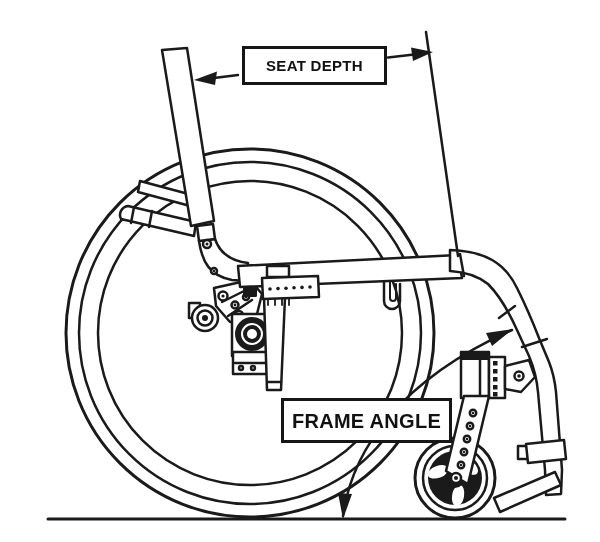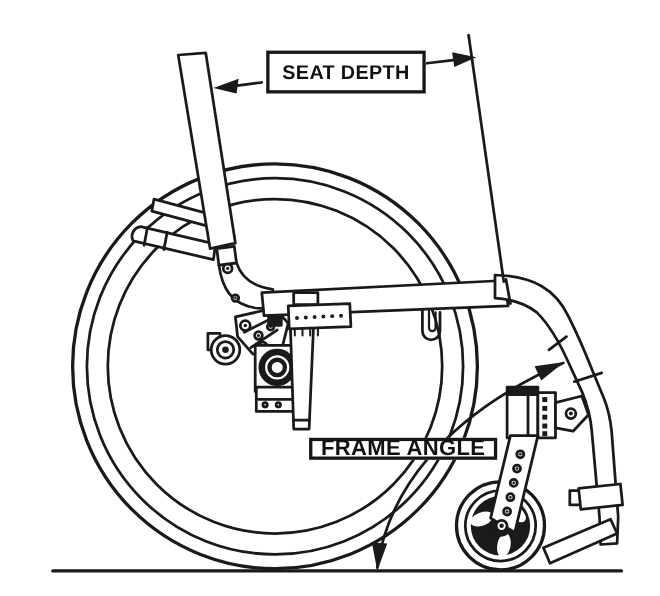--- a/index.html
+++ b/index.html
@@ -5,25 +5,25 @@
   html,body{margin:0;padding:0;background:#ffffff;}
   #stage{
     position:relative;width:600px;height:542px;background:#ffffff;overflow:hidden;
     font-family:"Liberation Sans",sans-serif;
   }
   #stage svg{position:absolute;left:0;top:0;}
   .label-box{
     position:absolute;box-sizing:border-box;
     border:3px solid #161616;background:#ffffff;color:#111111;
     display:flex;align-items:center;justify-content:center;
-    font-weight:bold;font-size:18px;letter-spacing:0.3px;line-height:1;
+    font-weight:bold;font-size:15px;letter-spacing:0.3px;line-height:1;
     white-space:nowrap;
   }
   #seat-depth-box{left:242px;top:46px;width:145px;height:39px;}
-  #frame-angle-box{left:281px;top:398px;width:171px;height:20px;font-size:20px;}
+  #frame-angle-box{left:281px;top:398px;width:171px;height:45px;font-size:20px;}
 </style>
 </head>
 <body>
 
 <div id="stage">
 
 <svg width="600" height="542" viewBox="0 0 600 542">
   <g stroke="#1a1a1a" stroke-width="2.5" fill="none" stroke-linecap="round" stroke-linejoin="round">
 
     <g>

